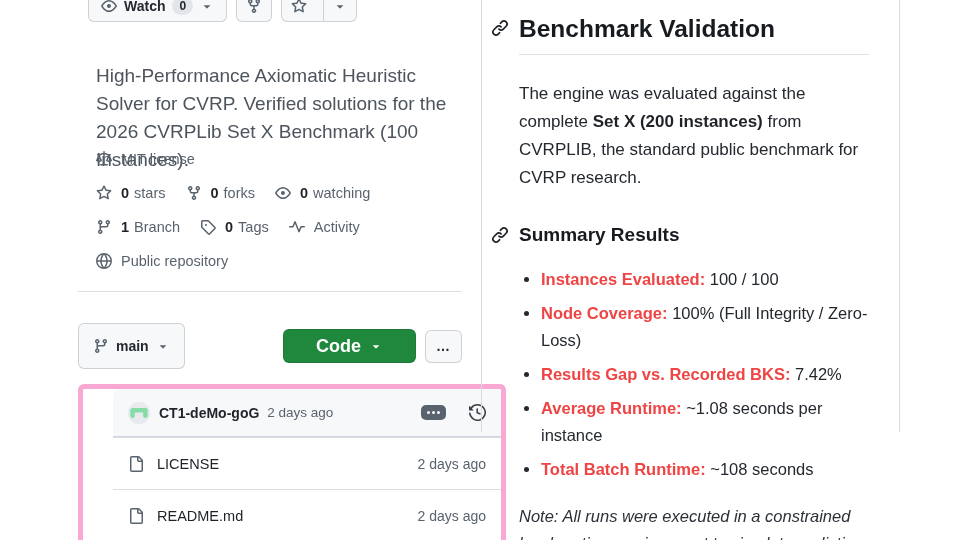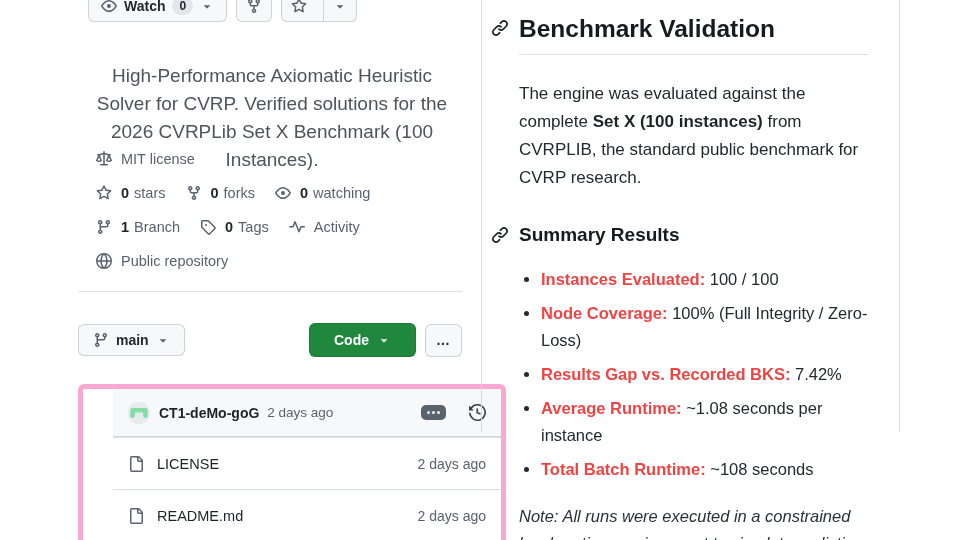--- a/index.html
+++ b/index.html
@@ -5,21 +5,21 @@
   * { box-sizing: border-box; }
   html, body { margin: 0; padding: 0; }
   body {
     width: 960px; height: 540px; overflow: hidden; position: relative;
     background: #ffffff; font-family: "Liberation Sans", sans-serif;
     color: #1f2328; -webkit-font-smoothing: antialiased;
   }
   svg { display: block; }
 
   
-  .left-col { position: absolute; left: 78px; top: 0; width: 384px; height: 540px; text-align: center; }
+  .left-col { position: absolute; left: 78px; top: 0; width: 384px; height: 540px; }
 
   .action-row { position: absolute; top: -11px; left: 10px; display: flex; gap: 9px; }
   .btn {
     height: 33px; border: 1px solid rgba(31,35,40,0.18); border-radius: 6px;
     background: #f6f8fa; display: flex; align-items: center;
     font-size: 14px; font-weight: 700; color: #24292f; padding: 0 12px; gap: 7px;
     cursor: pointer;
   }
   .btn .oi { color: #59636e; }
   .count-pill {
@@ -38,25 +38,25 @@
 
   .meta { position: absolute; top: 147px; left: 18px; width: 360px; }
   .meta-row { display: flex; align-items: center; height: 24px; margin-bottom: 10px; color: #59636e; font-size: 14.5px; }
   .meta-row .oi { color: #59636e; margin-right: 9px; flex: none; }
   .meta-group { display: flex; align-items: center; margin-right: 20px; }
   .meta-num { font-weight: 700; color: #1f2328; margin-right: 5px; }
 
   .sidebar-divider { position: absolute; top: 291px; left: 0; width: 384px; border-top: 1px solid #dde1e6; }
 
   .branch-row { position: absolute; top: 323px; left: 0; width: 384px; display: flex; align-items: center; }
-  .branch-btn { height: 32px; padding: 0 14px; }
+  .branch-btn { height: 46px; padding: 0 14px; }
   .code-btn {
     margin-left: auto; height: 34px; background: #1f883d; border: 1px solid rgba(31,35,40,0.15);
-    border-radius: 6px; color: #ffffff; font-size: 14px; font-weight: 700;
-    display: flex; align-items: center; gap: 8px; padding: 0 24px; cursor: pointer;
+    border-radius: 6px; color: #ffffff; font-size: 18px; font-weight: 700;
+    display: flex; align-items: center; gap: 8px; padding: 0 32px; cursor: pointer;
   }
   .code-btn .oi { color: #ffffff; }
   .ellipsis-btn { margin-left: 9px; width: 37px; justify-content: center; padding: 0; letter-spacing: 1px; font-weight: 700; }
 
   .file-box { position: absolute; top: 384px; left: 0; width: 428px; border: 5px solid #f9a8d4; border-radius: 6px; background: #fff; padding-left: 30px; }
   .commit-bar {
     height: 48px; background: #f6f8fa; border-bottom: 1px solid #d0d7de;
     border-radius: 6px 6px 0 0; display: flex; align-items: center; padding: 0 15px;
   }
   .avatar { width: 22px; height: 22px; border-radius: 50%; background: #e8ebee; overflow: hidden; flex: none; }
@@ -313,21 +313,21 @@
 
   <h1 class="md-h1">
     <span class="anchor">
       <svg width="18" height="18" viewBox="0 0 16 16" fill="currentColor">
           <path d="m7.775 3.275 1.25-1.25a3.5 3.5 0 1 1 4.95 4.95l-2.5 2.5a3.5 3.5 0 0 1-4.95 0 .751.751 0 0 1 .018-1.042.751.751 0 0 1 1.042-.018 1.998 1.998 0 0 0 2.83 0l2.5-2.5a2.002 2.002 0 0 0-2.83-2.83l-1.25 1.25a.751.751 0 0 1-1.042-.018.751.751 0 0 1-.018-1.042Zm-4.69 9.64a1.998 1.998 0 0 0 2.83 0l1.25-1.25a.751.751 0 0 1 1.042.018.751.751 0 0 1 .018 1.042l-1.25 1.25a3.5 3.5 0 1 1-4.95-4.95l2.5-2.5a3.5 3.5 0 0 1 4.95 0 .751.751 0 0 1-.018 1.042.751.751 0 0 1-1.042.018 1.998 1.998 0 0 0-2.83 0l-2.5 2.5a1.998 1.998 0 0 0 0 2.83Z"></path>
         </svg>
     </span>
     <span>Benchmark Validation</span>
   </h1>
 
-  <p class="md-p"><span>The engine was evaluated against the complete </span><b>Set X (100 instances)</b><span> from CVRPLIB, the standard public benchmark for CVRP research.</span></p>
+  <p class="md-p"><span>The engine was evaluated against the complete </span><b>Set X (200 instances)</b><span> from CVRPLIB, the standard public benchmark for CVRP research.</span></p>
 
   <h2 class="md-h2">
     <span class="anchor">
       <svg width="18" height="18" viewBox="0 0 16 16" fill="currentColor">
           <path d="m7.775 3.275 1.25-1.25a3.5 3.5 0 1 1 4.95 4.95l-2.5 2.5a3.5 3.5 0 0 1-4.95 0 .751.751 0 0 1 .018-1.042.751.751 0 0 1 1.042-.018 1.998 1.998 0 0 0 2.83 0l2.5-2.5a2.002 2.002 0 0 0-2.83-2.83l-1.25 1.25a.751.751 0 0 1-1.042-.018.751.751 0 0 1-.018-1.042Zm-4.69 9.64a1.998 1.998 0 0 0 2.83 0l1.25-1.25a.751.751 0 0 1 1.042.018.751.751 0 0 1 .018 1.042l-1.25 1.25a3.5 3.5 0 1 1-4.95-4.95l2.5-2.5a3.5 3.5 0 0 1 4.95 0 .751.751 0 0 1-.018 1.042.751.751 0 0 1-1.042.018 1.998 1.998 0 0 0-2.83 0l-2.5 2.5a1.998 1.998 0 0 0 0 2.83Z"></path>
         </svg>
     </span>
     <span>Summary Results</span>
   </h2>
 

